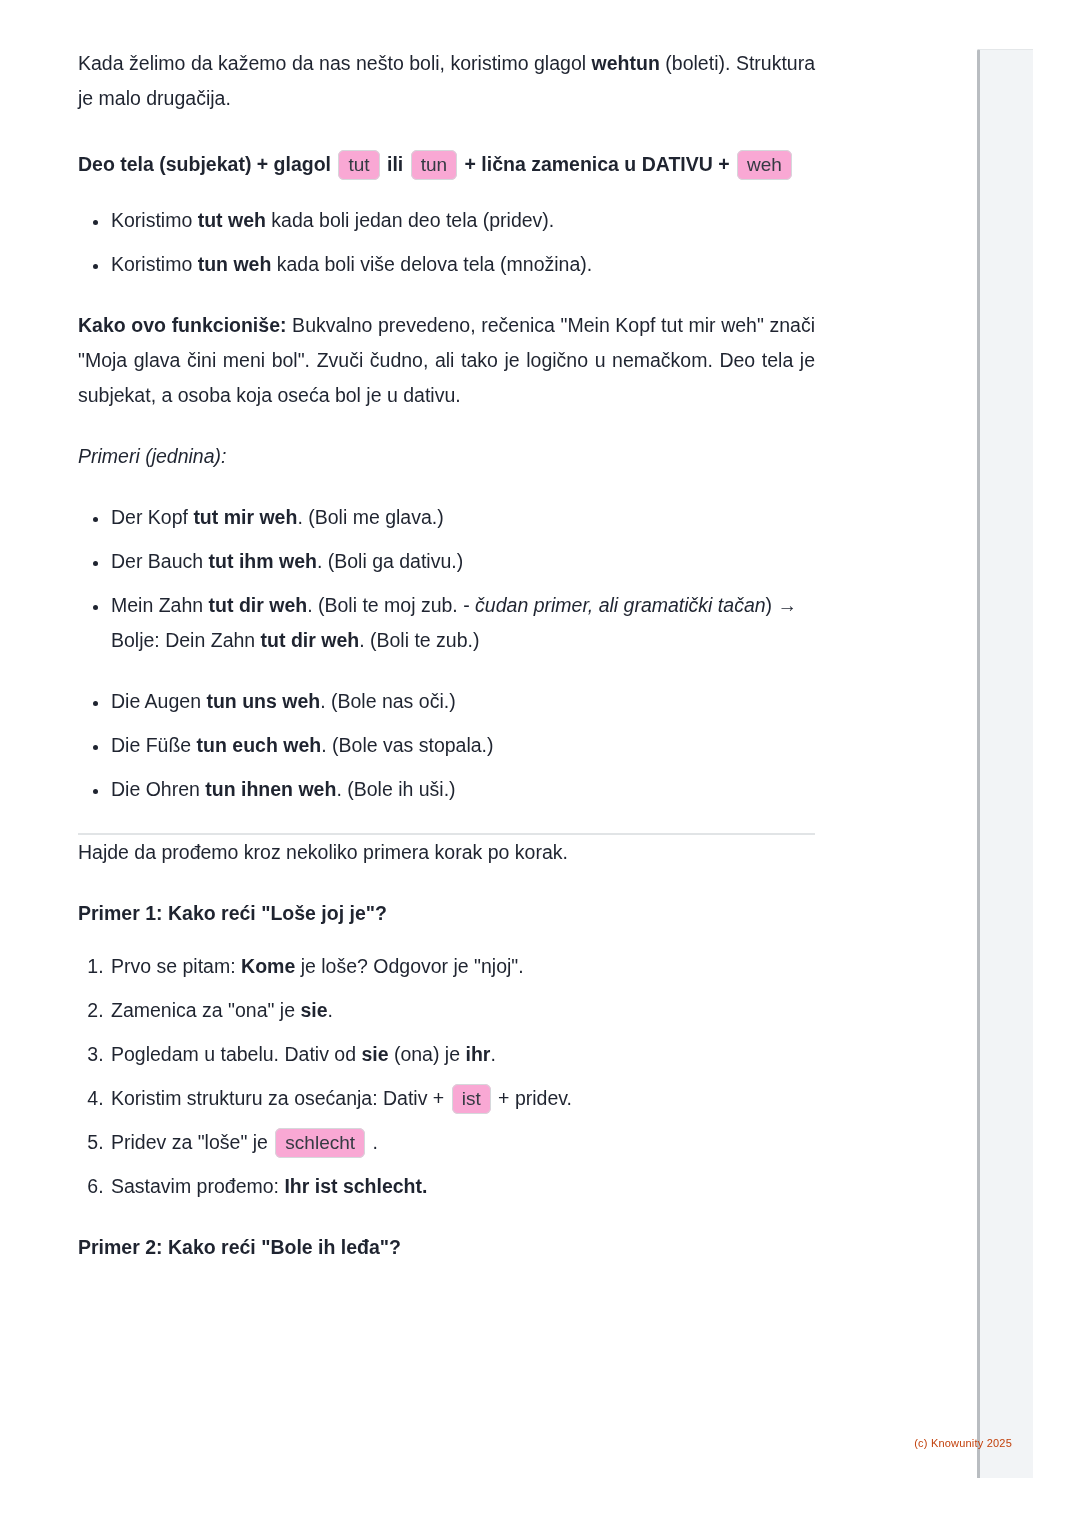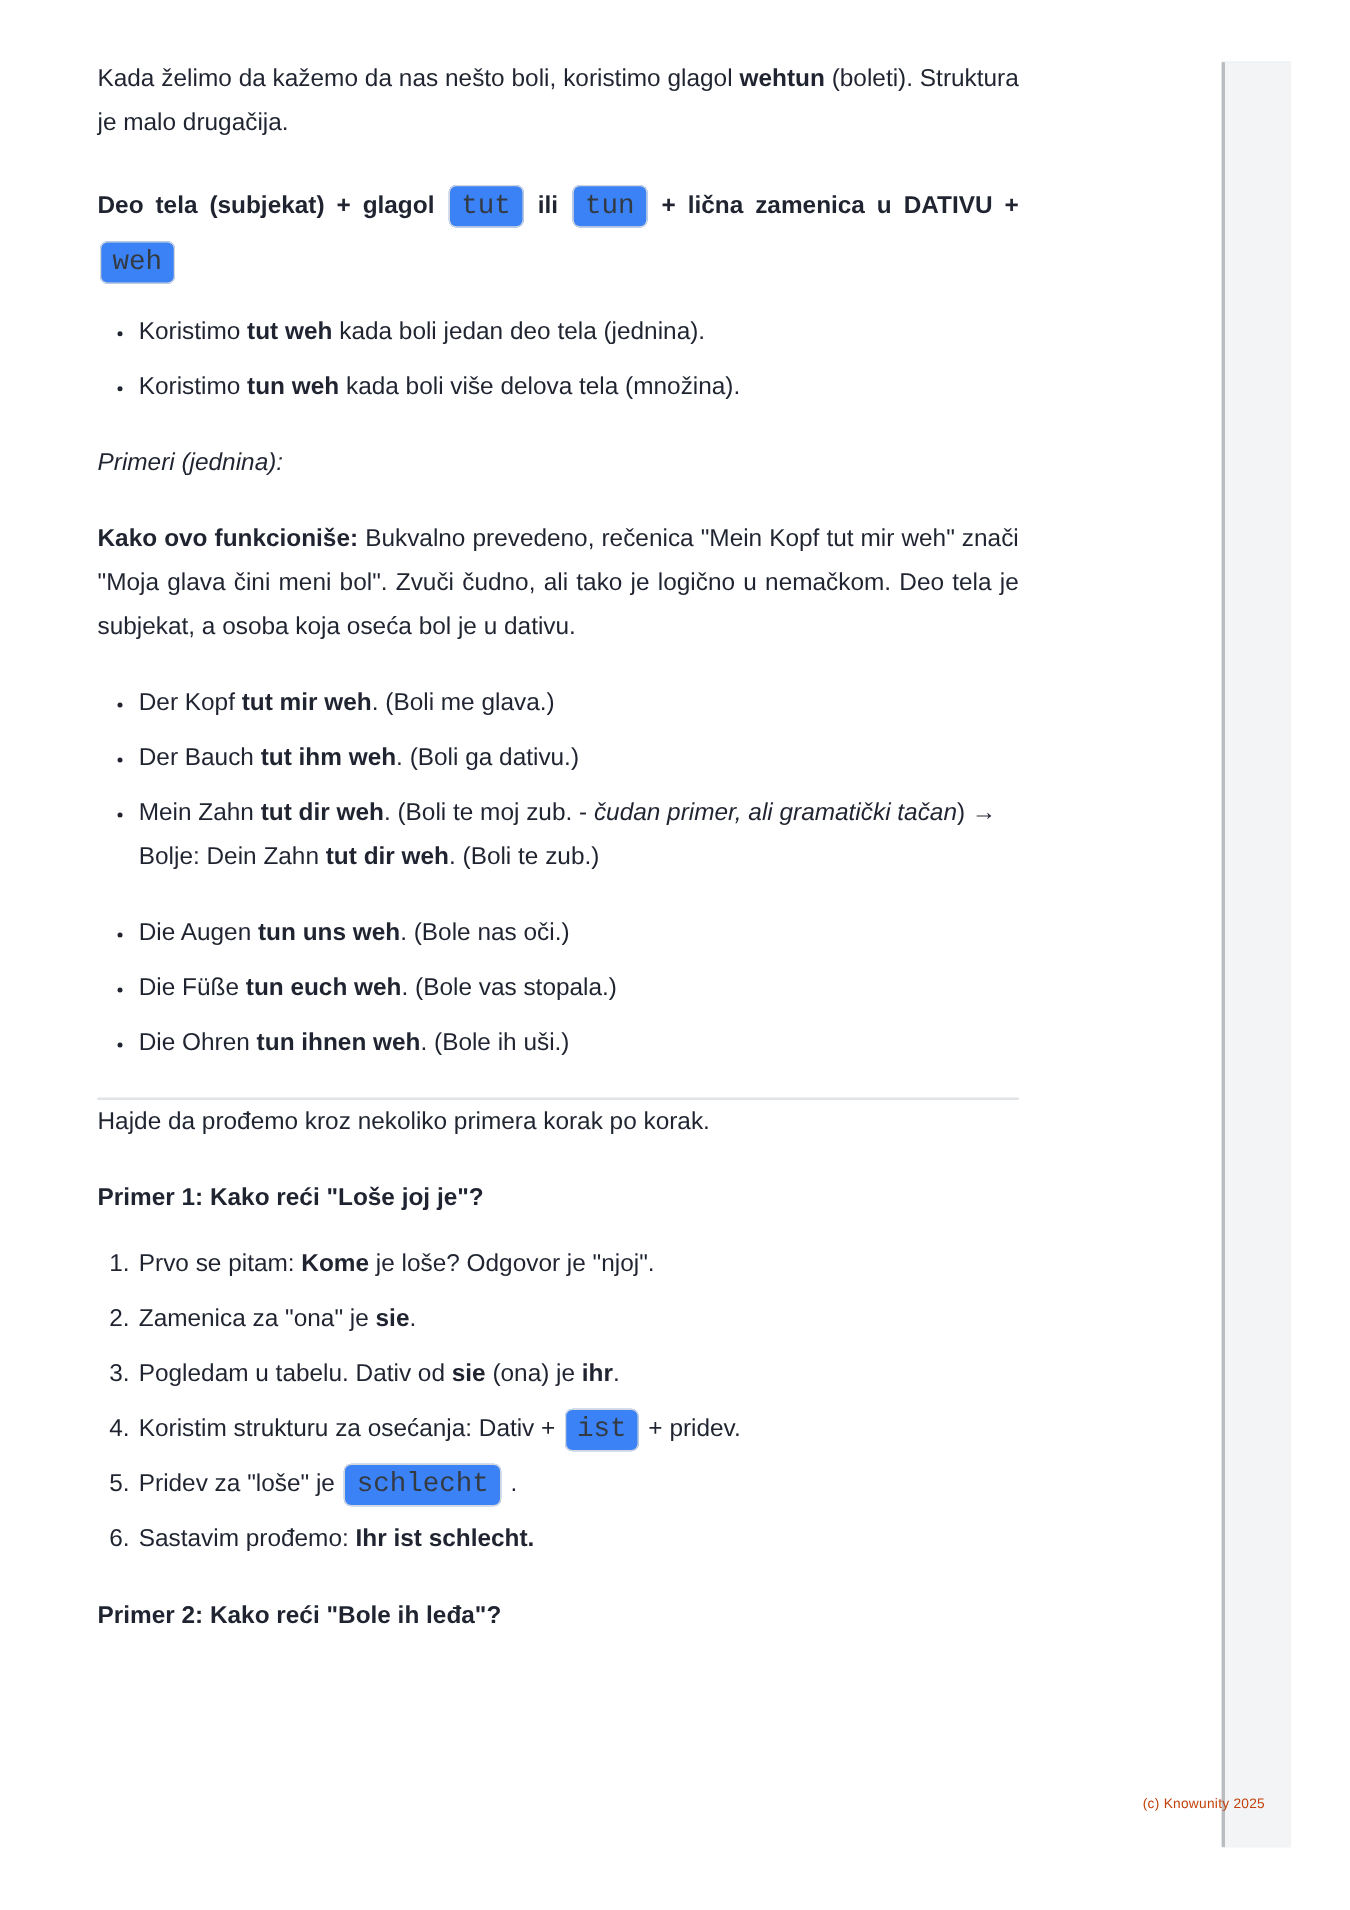--- a/index.html
+++ b/index.html
@@ -22,24 +22,24 @@
     line-height: 35px;
     text-align: justify;
   }
   .doc p.structure {
     line-height: 44px;
     margin-bottom: 16px;
   }
   .doc strong { font-weight: bold; }
   .doc em { font-style: italic; }
   code.chip {
-    font-family: Liberation Mono, monospace;
-    font-size: 22px;
+    font-family: Liberation Sans, sans-serif;
+    font-size: 19px;
     color: #343a42;
-    background: #3b82f6;
+    background: #f9a8d4;
     border: 1px solid #d5d8db;
     border-radius: 6px;
     padding: 3px 9px 4px 9px;
     margin: 0 2px;
     white-space: nowrap;
   }
   .doc ul, .doc ol {
     margin: 0 0 26px 0;
     padding-left: 31px;
   }
@@ -90,25 +90,25 @@
     z-index: 5;
   }
 </style>
 </head>
 <body>
 
 <div class="doc" id="doc">
     <p><span>Kada želimo da kažemo da nas nešto boli, koristimo glagol </span><strong>wehtun</strong><span> (boleti). Struktura je malo drugačija.</span></p>
     <p class="structure"><strong>Deo tela (subjekat) + glagol </strong><code class="chip">tut</code><strong> ili </strong><code class="chip">tun</code><strong> + lična zamenica u DATIVU + </strong><code class="chip">weh</code></p>
     <ul>
-      <li><span>Koristimo </span><strong>tut weh</strong><span> kada boli jedan deo tela (jednina).</span></li>
+      <li><span>Koristimo </span><strong>tut weh</strong><span> kada boli jedan deo tela (pridev).</span></li>
       <li><span>Koristimo </span><strong>tun weh</strong><span> kada boli više delova tela (množina).</span></li>
     </ul>
+    <p><strong>Kako ovo funkcioniše:</strong><span> Bukvalno prevedeno, rečenica "Mein Kopf tut mir weh" znači "Moja glava čini meni bol". Zvuči čudno, ali tako je logično u nemačkom. Deo tela je subjekat, a osoba koja oseća bol je u dativu.</span></p>
     <p><em>Primeri (jednina):</em></p>
-    <p><strong>Kako ovo funkcioniše:</strong><span> Bukvalno prevedeno, rečenica "Mein Kopf tut mir weh" znači "Moja glava čini meni bol". Zvuči čudno, ali tako je logično u nemačkom. Deo tela je subjekat, a osoba koja oseća bol je u dativu.</span></p>
     <ul>
       <li><span>Der Kopf </span><strong>tut mir weh</strong><span>. (Boli me glava.)</span></li>
       <li><span>Der Bauch </span><strong>tut ihm weh</strong><span>. (Boli ga dativu.)</span></li>
       <li><span>Mein Zahn </span><strong>tut dir weh</strong><span>. (Boli te moj zub. - </span><em>čudan primer, ali gramatički tačan</em><span>) → Bolje: Dein Zahn </span><strong>tut dir weh</strong><span>. (Boli te zub.)</span></li>
     </ul>
     <ul>
       <li><span>Die Augen </span><strong>tun uns weh</strong><span>. (Bole nas oči.)</span></li>
       <li><span>Die Füße </span><strong>tun euch weh</strong><span>. (Bole vas stopala.)</span></li>
       <li><span>Die Ohren </span><strong>tun ihnen weh</strong><span>. (Bole ih uši.)</span></li>
     </ul>

